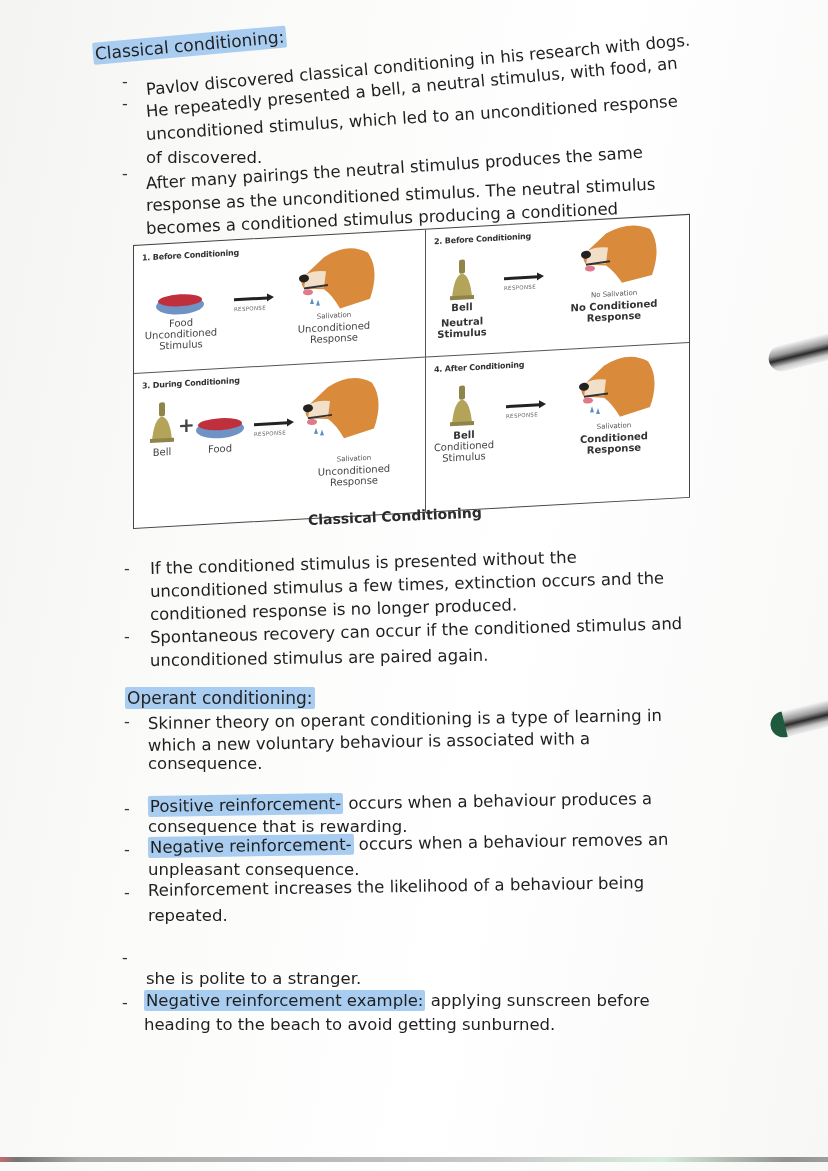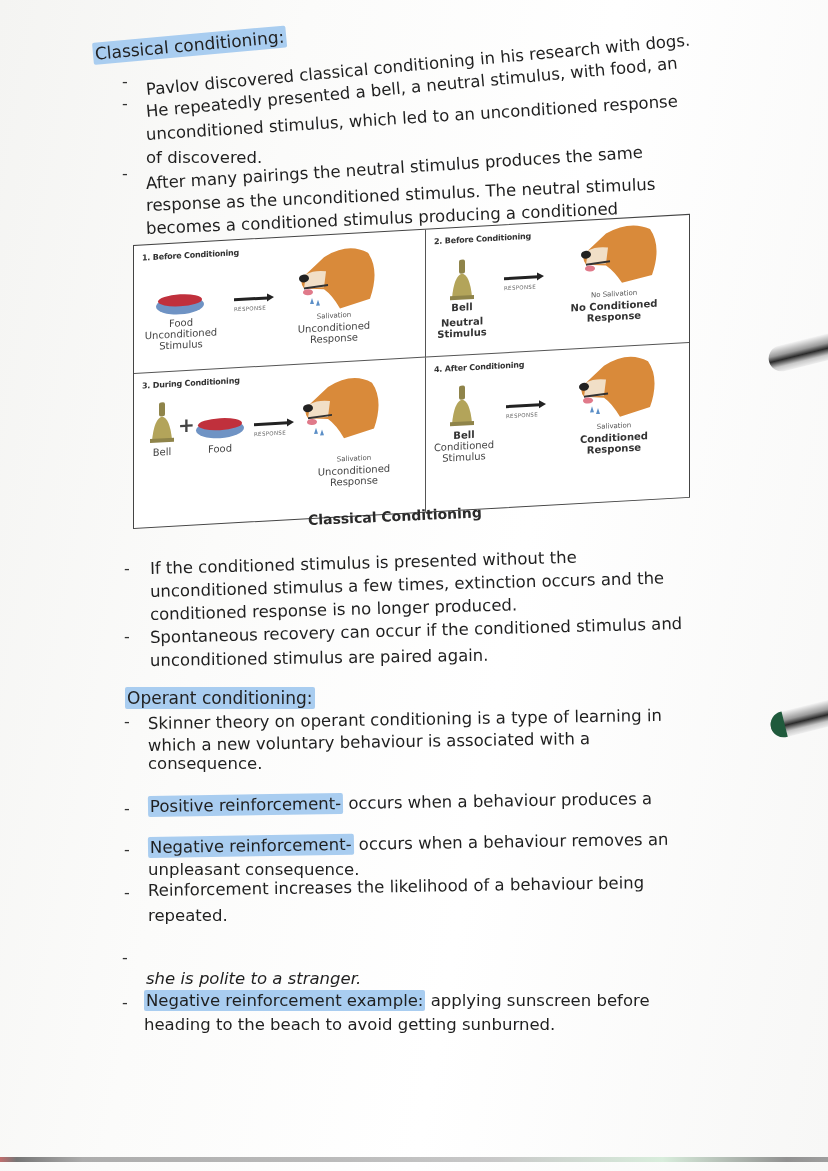--- a/index.html
+++ b/index.html
@@ -216,33 +216,34 @@
 
   <div class="dash" style="left:124px; top:712px;">-</div>
   <div class="line skew5" style="left:148px; top:714px;">Skinner theory on operant conditioning is a type of learning in</div>
   <div class="line skew5" style="left:148px; top:736px;">which a new voluntary behaviour is associated with a</div>
   <div class="line" style="left:148px; top:754px;">consequence.</div>
 
   <div class="dash" style="left:124px; top:799px;">-</div>
   <div class="line skew5" style="left:148px; top:797px;">
     <span class="hl">Positive reinforcement-</span><span> occurs when a behaviour produces a</span>
   </div>
+  <div class="line" style="left:148px; top:817px;">consequence that is rewarding.</div>
 
   <div class="dash" style="left:124px; top:840px;">-</div>
   <div class="line skew5" style="left:148px; top:838px;">
     <span class="hl">Negative reinforcement-</span><span> occurs when a behaviour removes an</span>
   </div>
   <div class="line" style="left:148px; top:860px;">unpleasant consequence.</div>
 
   <div class="dash" style="left:124px; top:883px;">-</div>
   <div class="line skew5" style="left:148px; top:881px;">Reinforcement increases the likelihood of a behaviour being</div>
   <div class="line" style="left:148px; top:906px;text-align:right;">repeated.</div>
 
   <div class="dash" style="left:122px; top:948px;">-</div>
-  <div class="line" style="left:146px; top:969px;font-style:italic;">she is polite to a stranger.</div>
+  <div class="line" style="left:146px; top:969px;">she is polite to a stranger.</div>
 
   <div class="dash" style="left:122px; top:993px;">-</div>
   <div class="line" style="left:144px; top:991px;">
     <span class="hl">Negative reinforcement example:</span><span> applying sunscreen before</span>
   </div>
   <div class="line" style="left:144px; top:1015px;">heading to the beach to avoid getting sunburned.</div>
 
   <div class="ring r1"></div>
   <div class="ring r2"></div>
   <div class="bottom-edge"></div>

